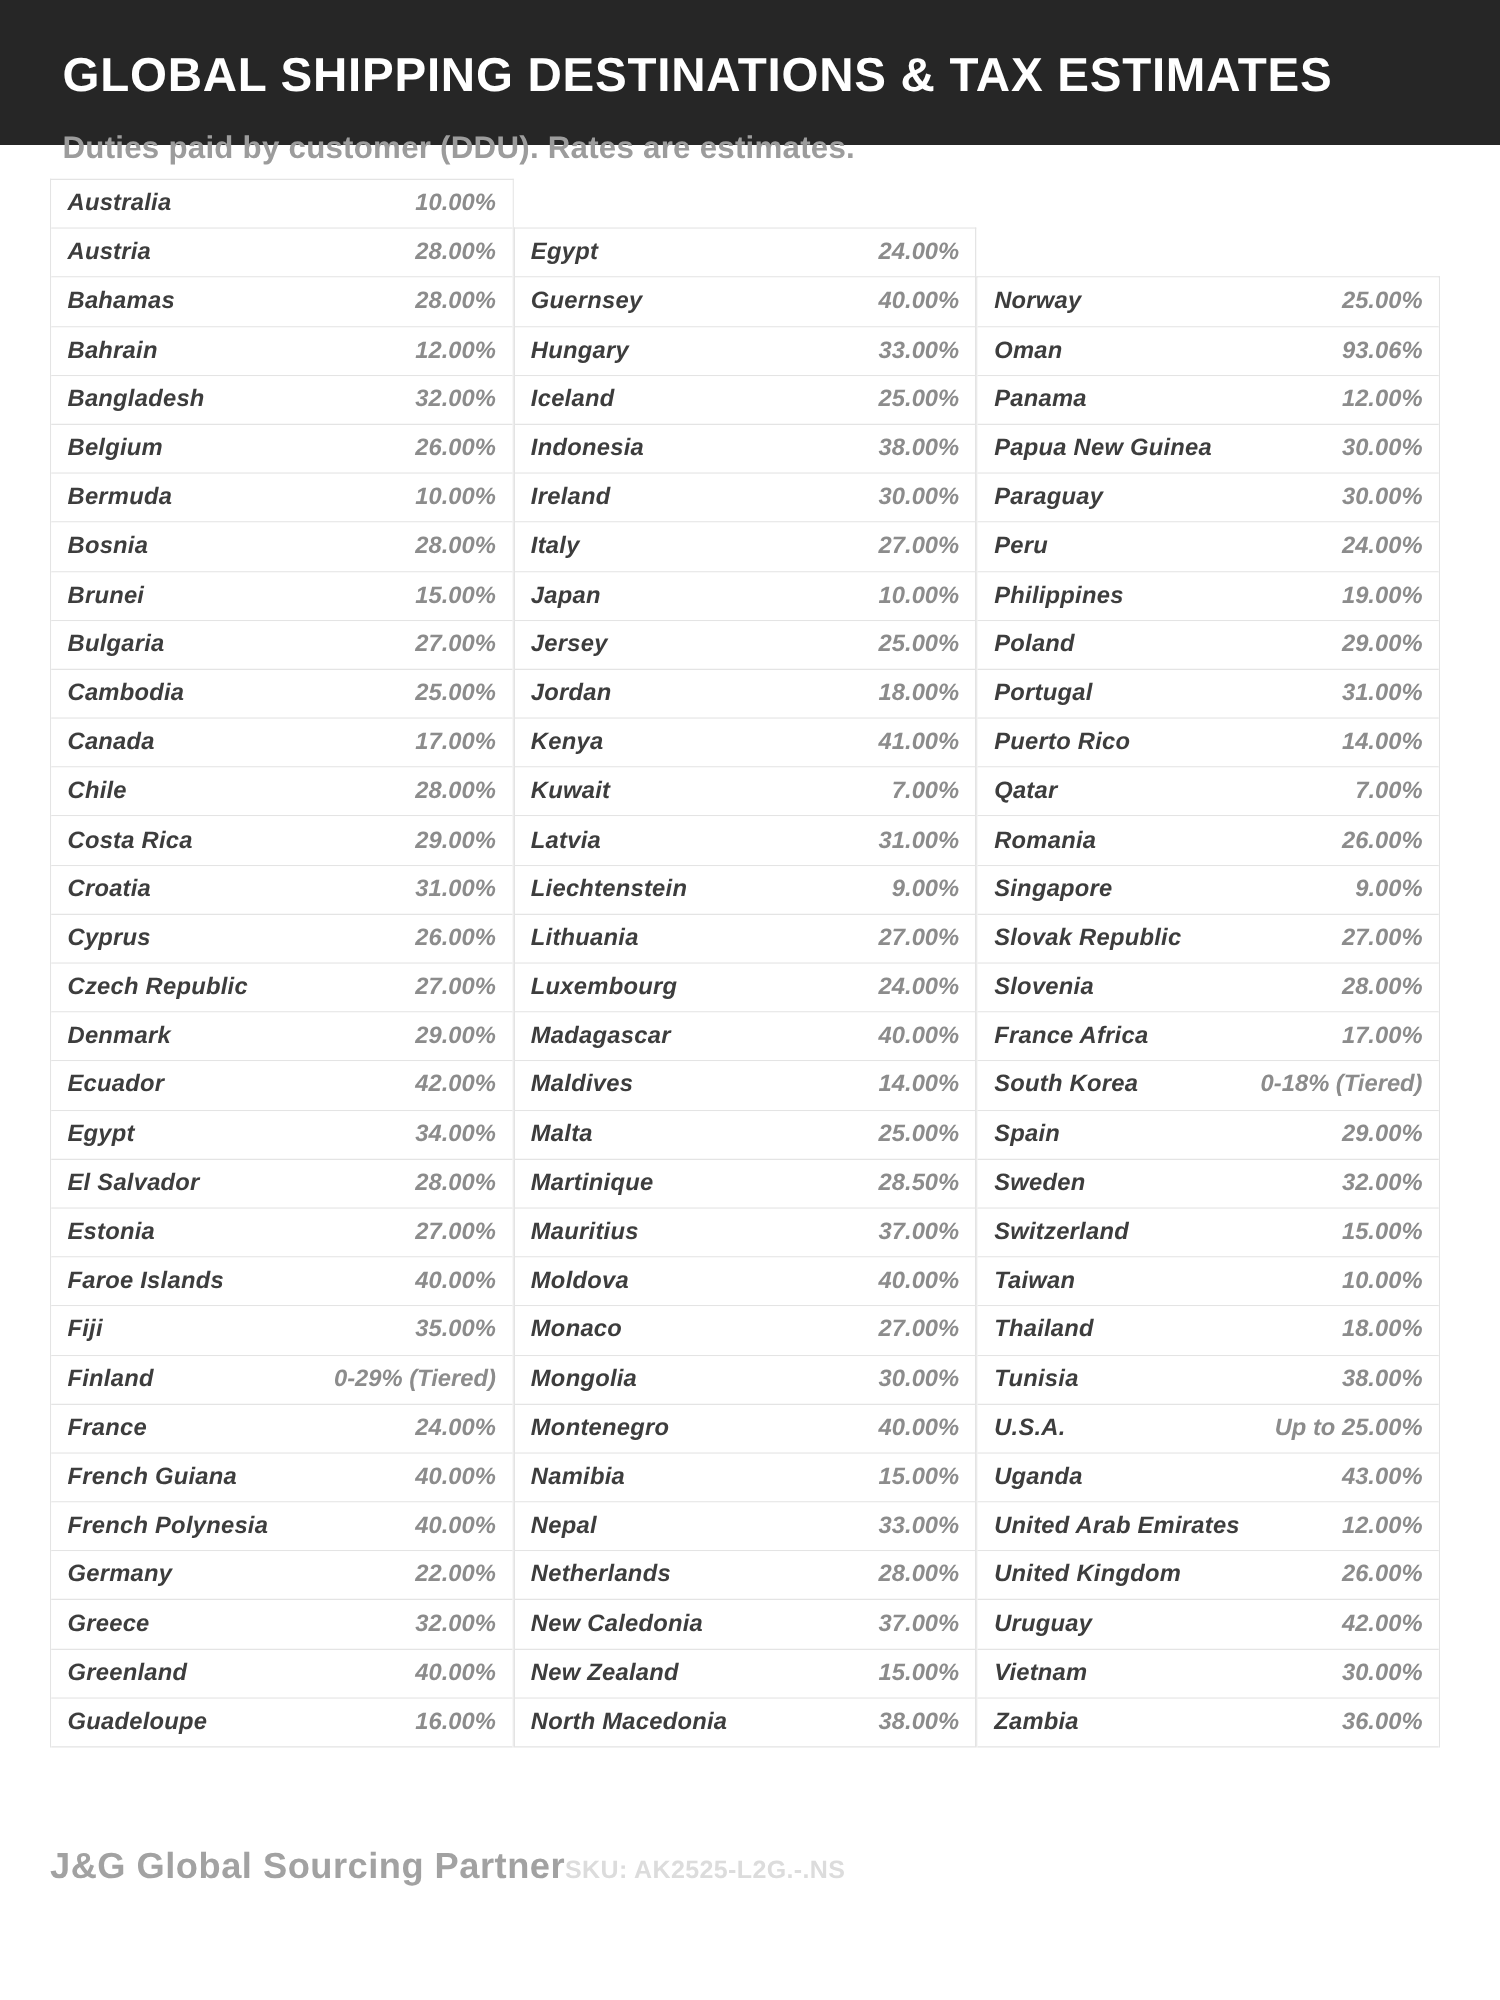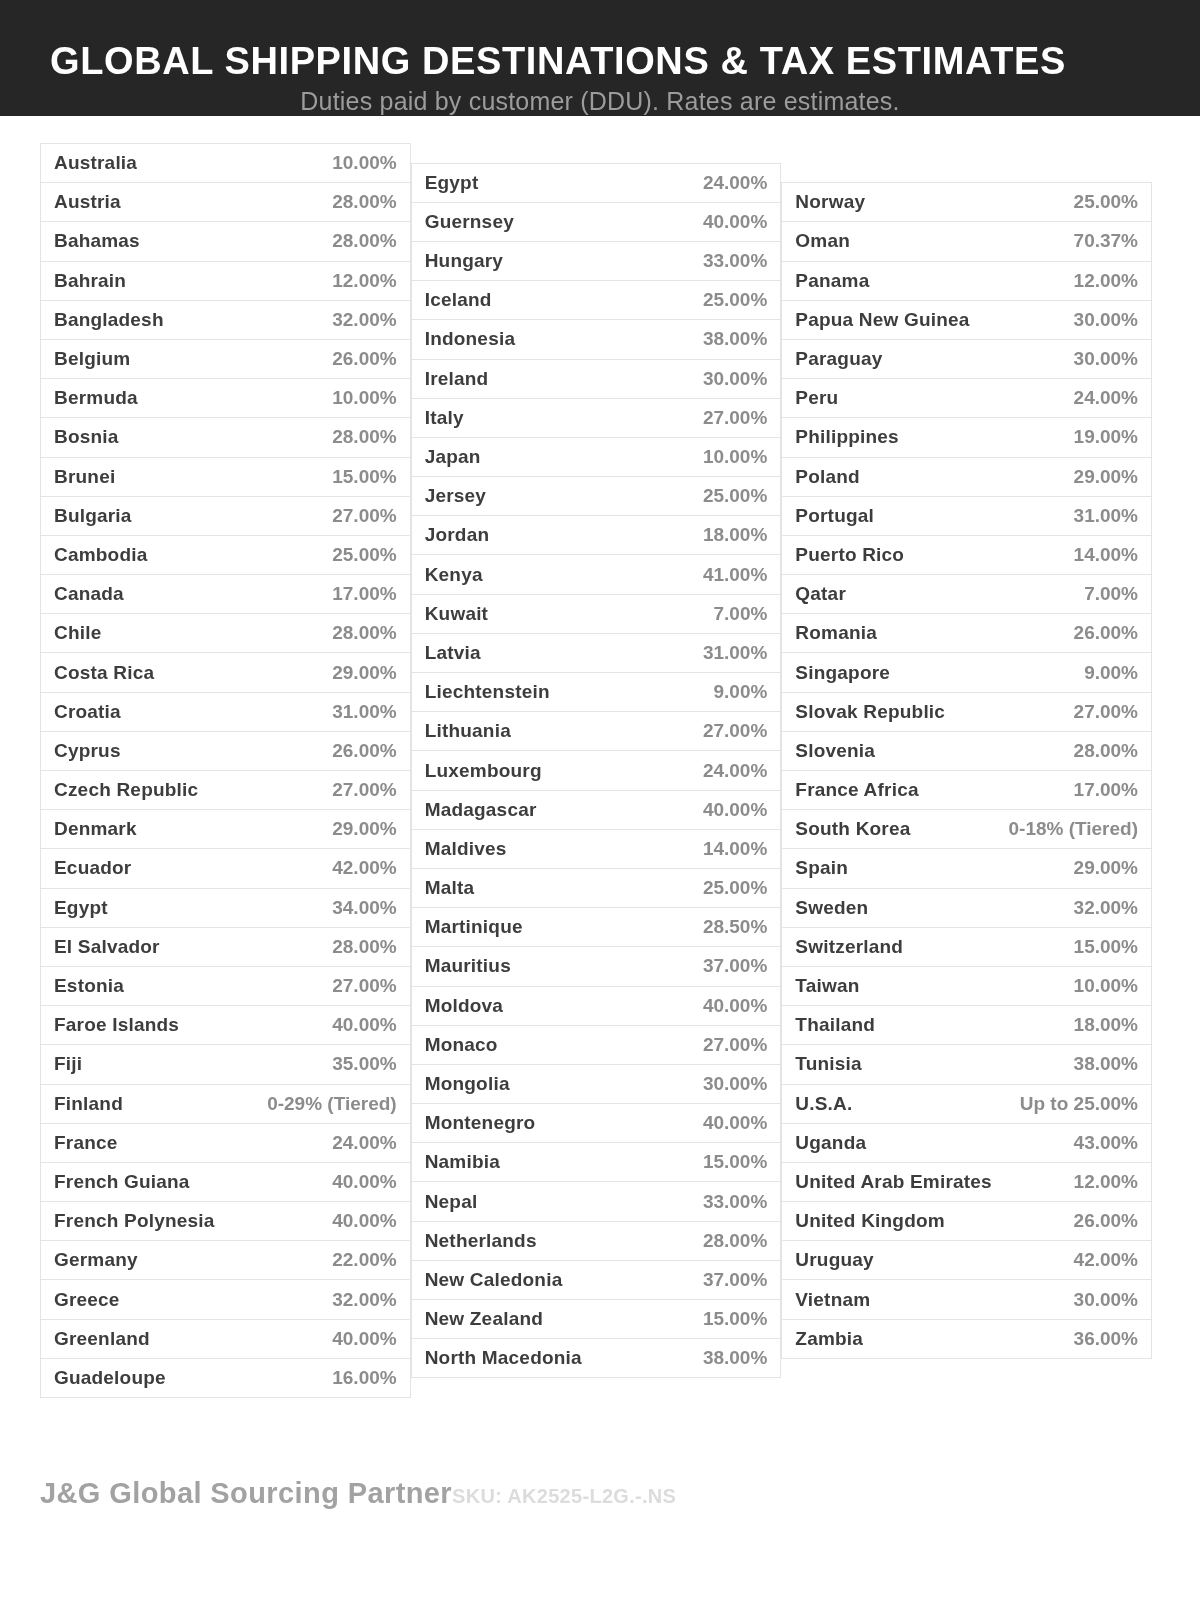--- a/index.html
+++ b/index.html
@@ -28,30 +28,30 @@
     color:#ffffff;
     font-size:38px;
     font-weight:800;
     letter-spacing:0.6px;
     line-height:1.0;
     white-space:nowrap;
   }
   .subtitle{
     color:var(--subtitle-text);
     font-size:25px;
-    font-weight:400;
-    margin-top:7px;
+    font-weight:700;
+    margin-top:24px;
     letter-spacing:0.2px;
-    text-align:center;
   }
   .content{
     margin:27px 48px 0 40px;
     display:flex;
     gap:0;
-    align-items:center;
+    align-items:flex-end;
+    font-style:italic;
   }
   .col{
     flex:1 1 0;
     border:1px solid var(--row-border);
     border-bottom:none;
     background:#ffffff;
   }
   .row{
     display:flex;
     justify-content:space-between;
@@ -358,21 +358,21 @@
         <span class="rate">38.00%</span>
       </div>
     </div>
   <div class="col">
       <div class="row">
         <span class="country">Norway</span>
         <span class="rate">25.00%</span>
       </div>
       <div class="row">
         <span class="country">Oman</span>
-        <span class="rate">70.37%</span>
+        <span class="rate">93.06%</span>
       </div>
       <div class="row">
         <span class="country">Panama</span>
         <span class="rate">12.00%</span>
       </div>
       <div class="row">
         <span class="country">Papua New Guinea</span>
         <span class="rate">30.00%</span>
       </div>
       <div class="row">

